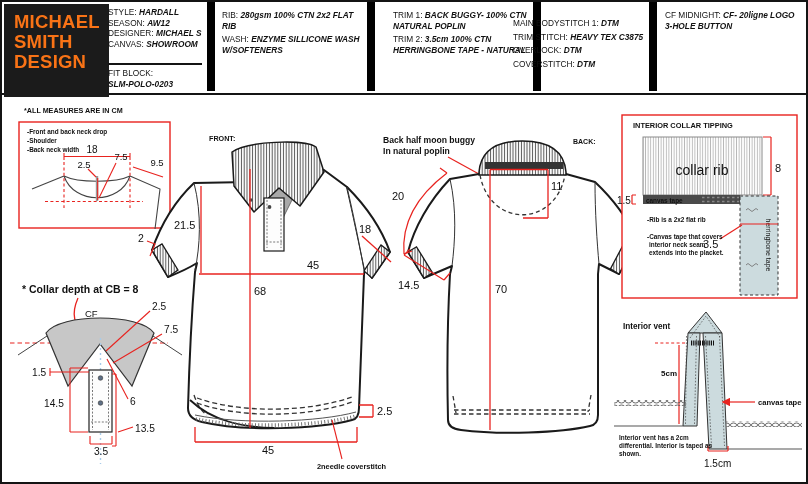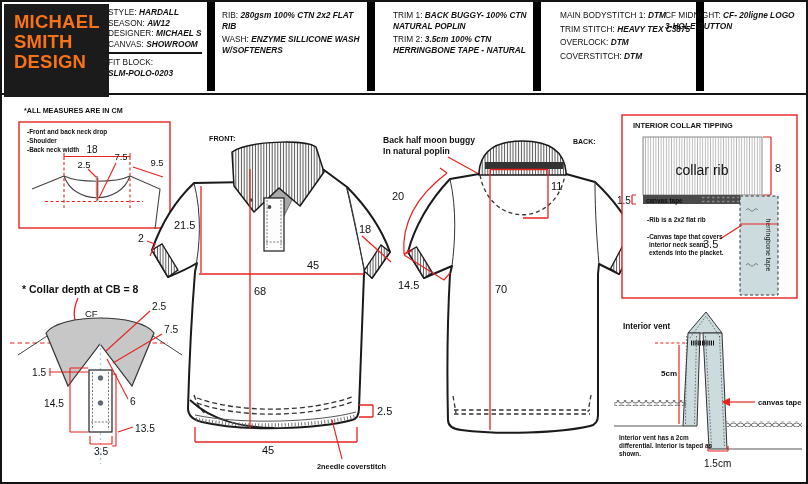--- a/index.html
+++ b/index.html
@@ -10,26 +10,26 @@
   
   .hdr{position:absolute;left:0;top:0;width:804px;height:91px;background:#fff;
        border-bottom:2px solid #141414;z-index:5;}
   .logo{position:absolute;left:2px;top:2px;width:95px;height:85px;background:#1b1b1b;color:#f97316;
         font-weight:bold;font-size:18.5px;line-height:20px;padding:8px 0 0 10px;letter-spacing:.2px;}
   .hc{position:absolute;top:0;height:89px;font-size:8.3px;line-height:10.6px;
       padding:5px 5px 0 7px;box-sizing:border-box;border-right:8px solid #000000;}
   #c1{left:99px;width:114px;}
   #c2{left:213px;width:160px;padding-top:8px;}
   #c3{left:373px;width:155px;padding-top:8px;margin-left:11px;}
-  #c4{left:551px;width:151px;padding-top:8px;}
+  #c4{left:504px;width:151px;padding-top:16px;}
   #c5{left:656px;width:148px;border-right:none;padding-top:8px;}
   .v{font-weight:bold;font-style:italic;}
   .hrow{margin:0;}
   .sp{margin-bottom:3px;}
-  .fit{border-top:2px solid #141414;margin-top:3px;padding-top:3px;}
+  .fit{border-top:2px solid #141414;margin-top:14px;padding-top:3px;}
 </style>
 </head>
 <body>
 
 <div class="page">
 
 <svg width="808" height="484" viewBox="0 0 808 484">
   <defs>
     <pattern id="ribV" width="2.8" height="8" patternUnits="userSpaceOnUse">
       <rect width="2.8" height="8" fill="#fff"></rect>

